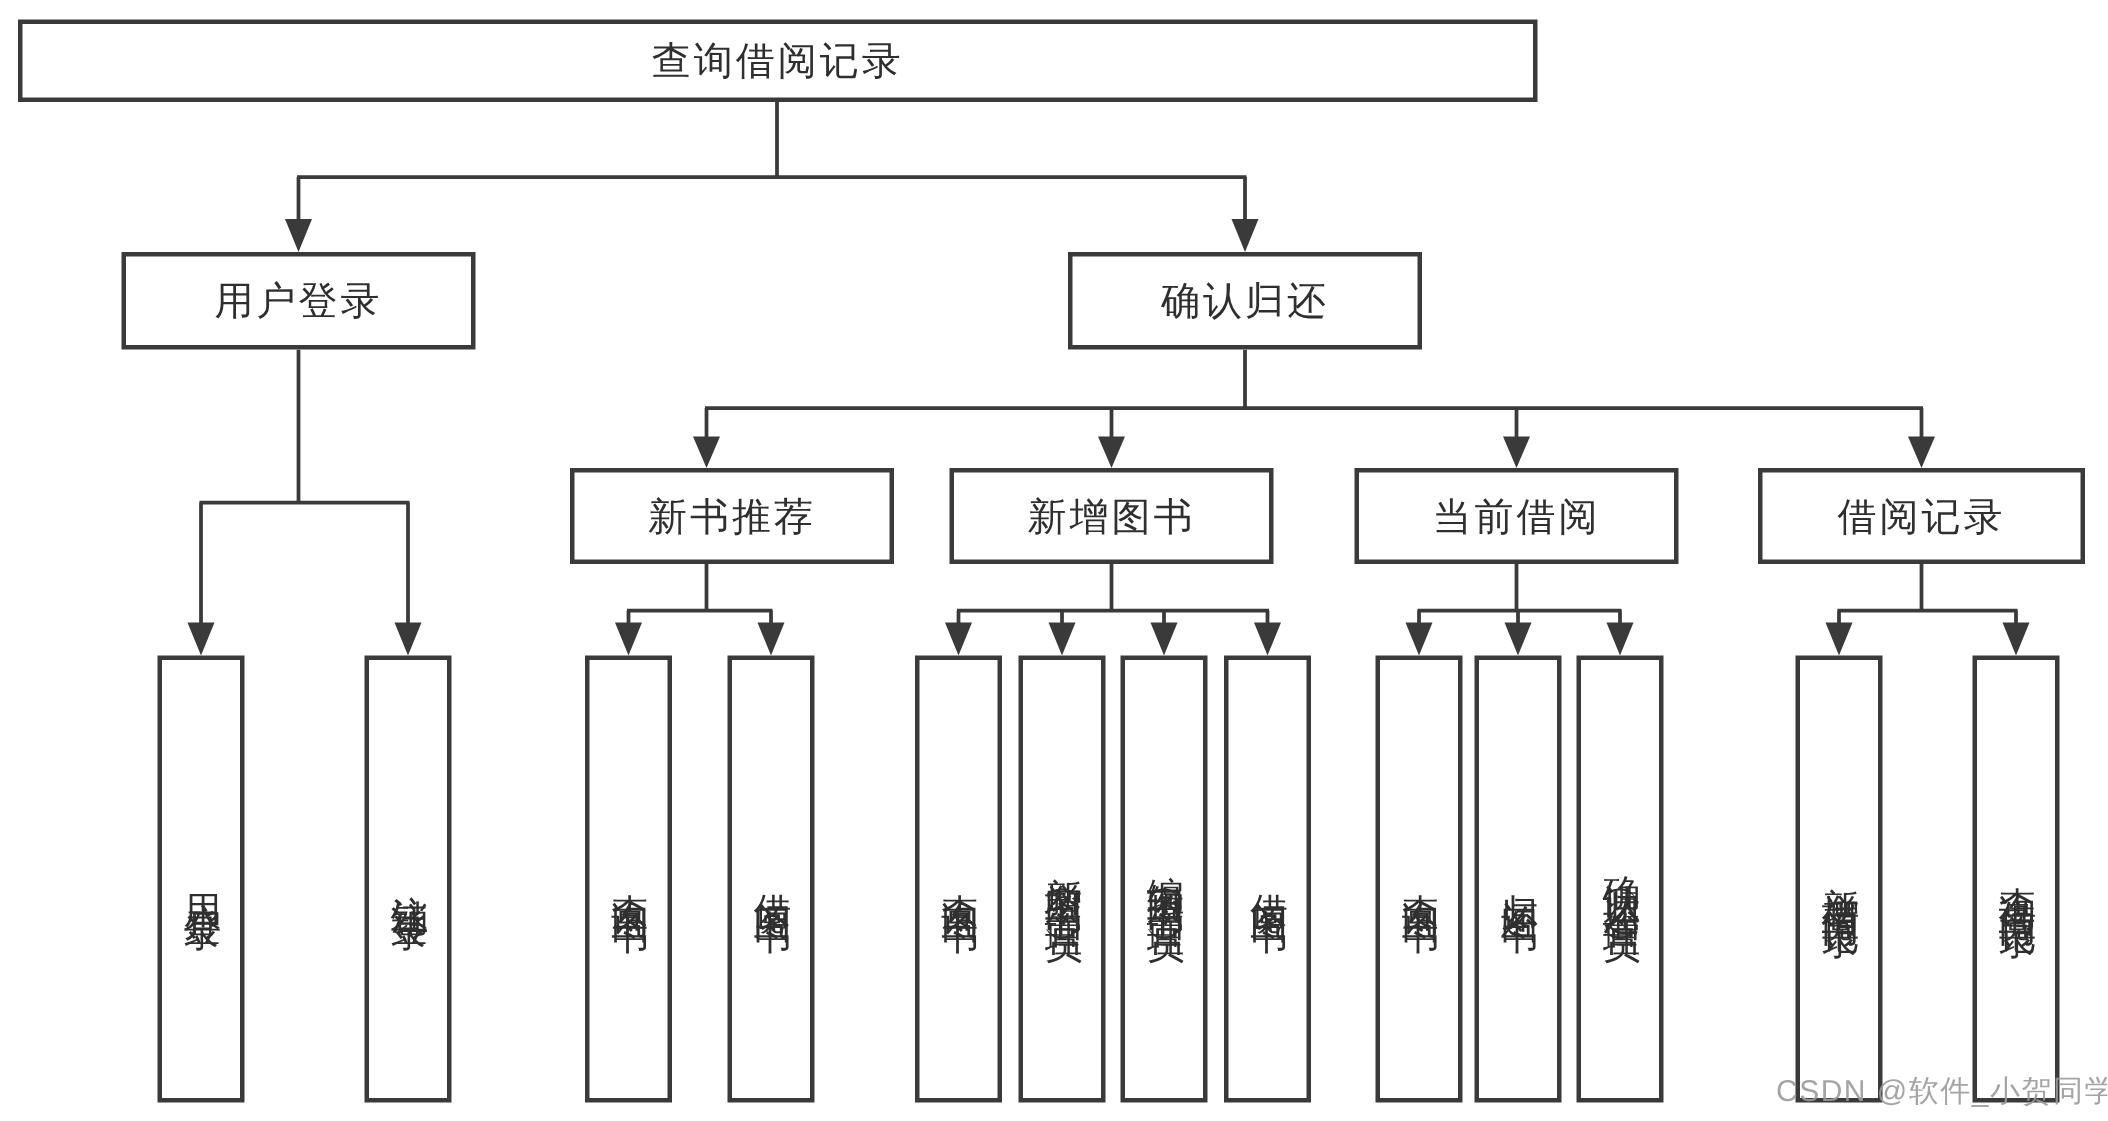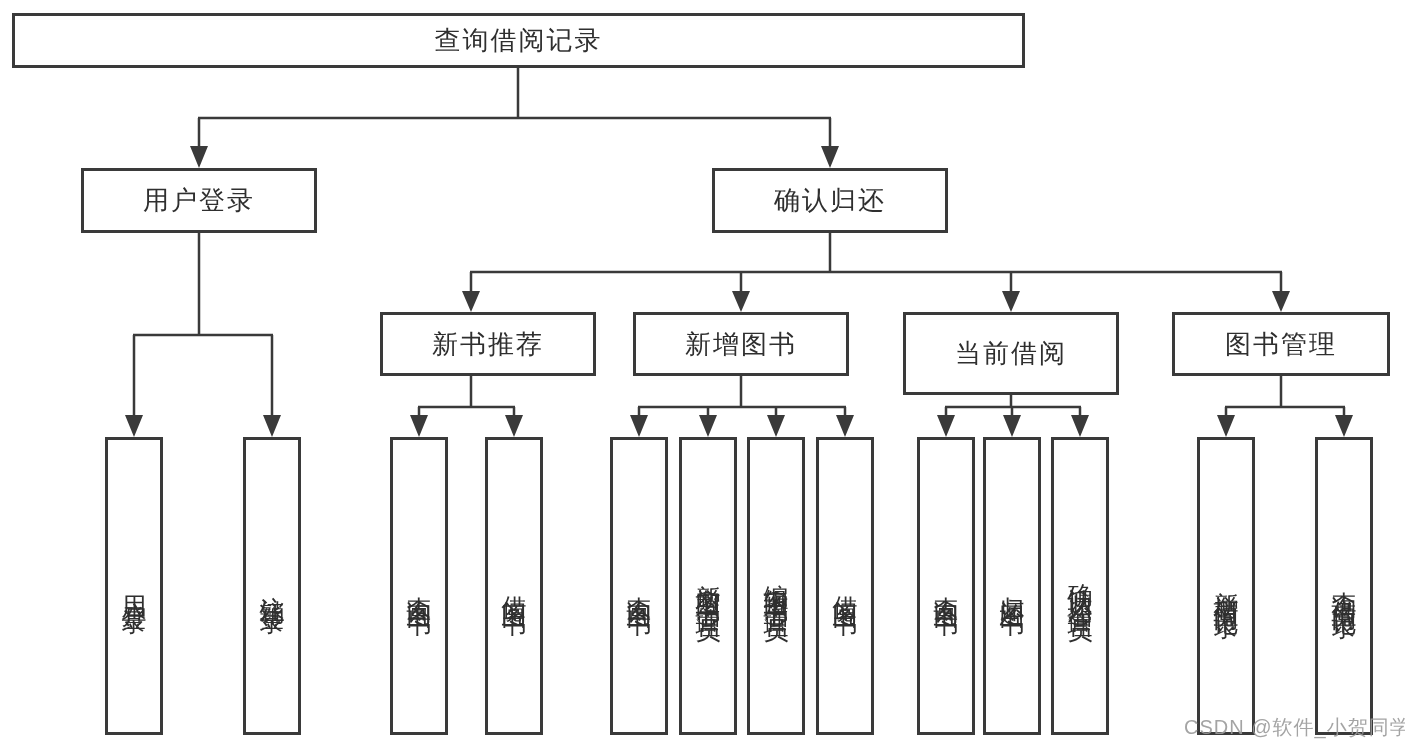--- a/index.html
+++ b/index.html
@@ -76,25 +76,25 @@
   <div class="box" style="left:712px;top:168px;width:236px;height:65px">
     <span class="hlabel">确认归还</span>
   </div>
 
   <div class="box" style="left:380px;top:312px;width:216px;height:64px">
     <span class="hlabel">新书推荐</span>
   </div>
   <div class="box" style="left:633px;top:312px;width:216px;height:64px">
     <span class="hlabel">新增图书</span>
   </div>
-  <div class="box" style="left:903px;top:312px;width:216px;height:83px">
+  <div class="box" style="left:903px;top:312px;width:216px;height:64px">
     <span class="hlabel">当前借阅</span>
   </div>
   <div class="box" style="left:1172px;top:312px;width:218px;height:64px">
-    <span class="hlabel">图书管理</span>
+    <span class="hlabel">借阅记录</span>
   </div>
 
   <div class="box" style="left:105px;top:437px;width:58px;height:298px">
     <span class="vlabel">用户登录</span>
   </div>
   <div class="box" style="left:243px;top:437px;width:58px;height:298px">
     <span class="vlabel">注销登录</span>
   </div>
 
   <div class="box" style="left:390px;top:437px;width:58px;height:298px">

